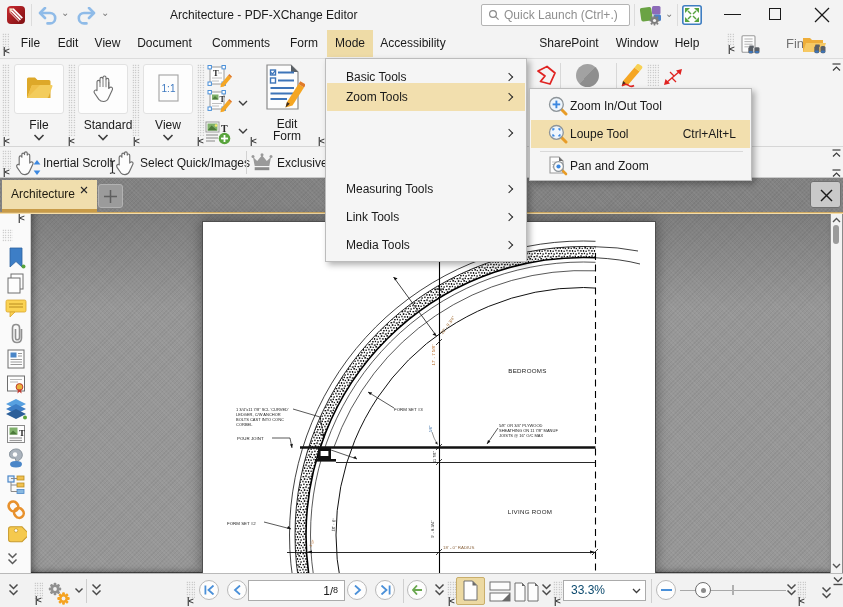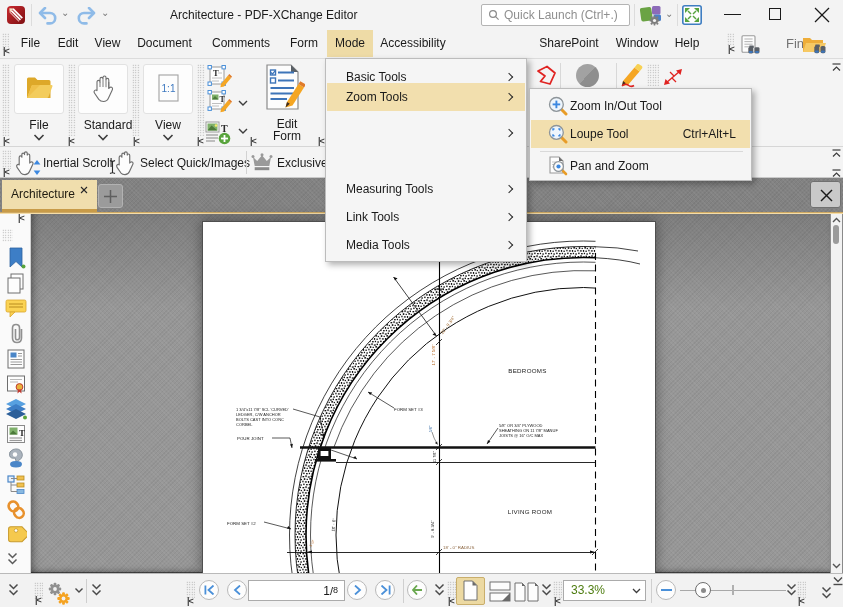--- a/index.html
+++ b/index.html
@@ -697,21 +697,21 @@
       <path d="M8 2 L11 5 L8 5 Z" fill="#6a6a6a"></path>
       <path d="M14 2 L21 2 L24 5 L24 20 L14 20 Z" fill="#fdfdfd" stroke="#6a6a6a" stroke-width="0.95"></path>
       <path d="M21 2 L24 5 L21 5 Z" fill="#6a6a6a"></path>
     </svg>
     <svg class="abs" style="left:541px;top:9px" width="11" height="15" viewBox="0 0 11 15">
         <path d="M1.5 1.5 L5.5 5.5 L9.5 1.5 M1.5 7.5 L5.5 11.5 L9.5 7.5" fill="none" stroke="#4a4a4a" stroke-width="1.5"></path>
       </svg>
     <div class="abs dots" style="left:553px;top:7px;width:9px;height:17px"></div>
     <div class="abs clp" style="left:554px;top:22px">|&lt;</div>
     <div class="abs" style="left:563px;top:6px;width:83px;height:21px;background:#fff;border:1px solid #ababab;box-sizing:border-box">
-      <div class="abs" style="left:7px;top:0;height:19px;line-height:19px;font-size:12px;color:#4d7c0f">33.3%</div>
+      <div class="abs" style="left:7px;top:0;height:19px;line-height:19px;font-size:12px;color:#0c4a6e">33.3%</div>
       <svg class="abs" style="left:68px;top:7px" width="9" height="6" viewBox="0 0 9 6">
           <path d="M1 1 L4.5 4.5 L8 1" fill="none" stroke="#3d3d3d" stroke-width="1.3"></path>
         </svg>
     </div>
     <div class="abs vsep" style="left:651px;top:5px;height:24px;background:#cfcfcf"></div>
     <div class="navcirc" style="left:656px;top:6px"></div>
     <div class="abs" style="left:661px;top:15px;width:11px;height:2px;background:#4a90d9"></div>
     <div class="abs" style="left:680px;top:15.5px;width:106px;height:1.5px;background:#a8a8a8"></div>
     <div class="abs" style="left:732px;top:11px;width:1.5px;height:10px;background:#b0b0b0"></div>
     <div class="abs" style="left:695px;top:8px;width:16px;height:16px;border-radius:50%;border:1.5px solid #6e6e6e;background:#fdfdfd;box-sizing:border-box"></div>

